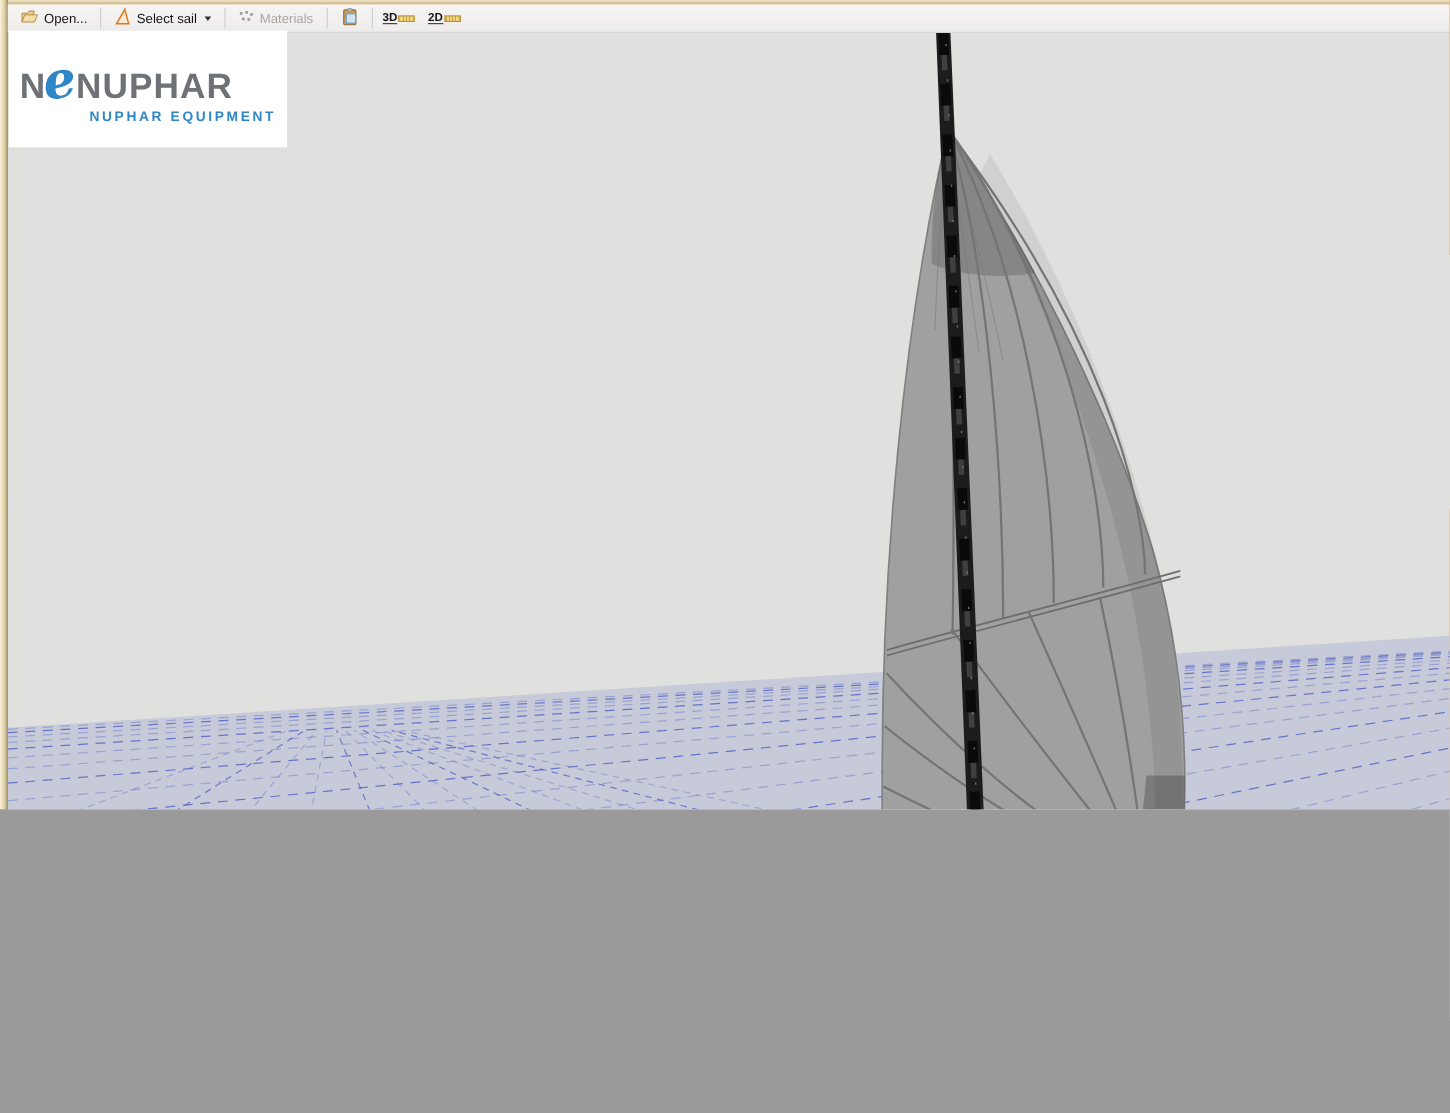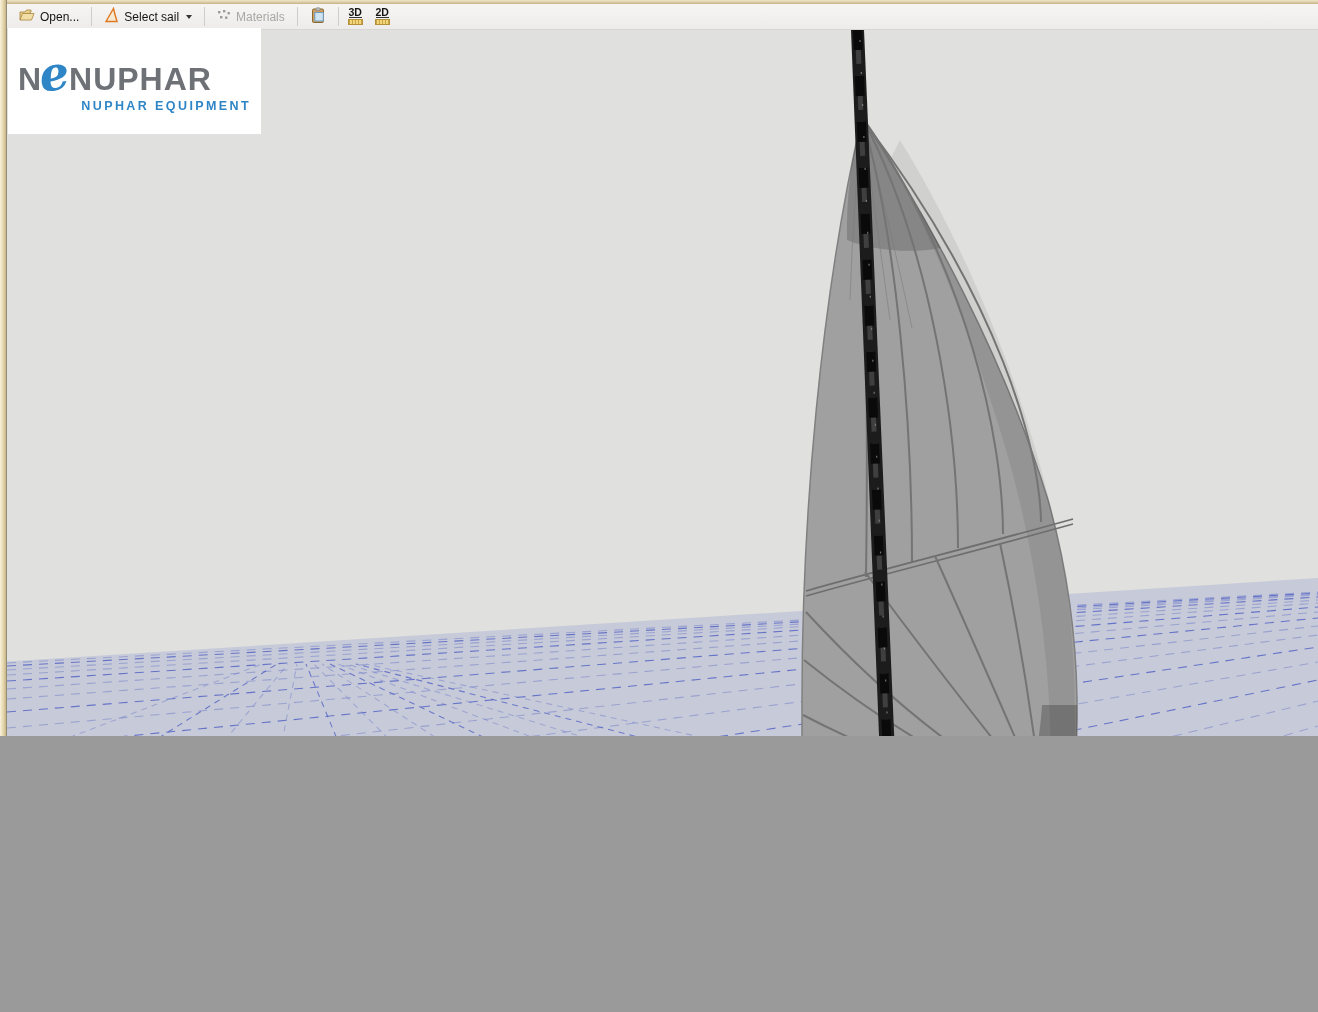--- a/index.html
+++ b/index.html
@@ -18,21 +18,21 @@
            border-bottom:1px solid #d8d6d2;
            display:flex;align-items:center;padding:0 3px;
            font-size:12px;color:#141414;}
   .tb-btn{appearance:none;display:flex;align-items:center;gap:5px;height:21px;
           padding:0 8px;background:transparent;border:1px solid transparent;
           font-family:inherit;font-size:12px;color:inherit;cursor:pointer;}
   .tb-btn.disabled{color:#a9a7a2;cursor:default;}
   .tb-sep{width:1px;height:19px;background:#cfcdc8;margin:0 3px;flex:none;}
   .caret{width:0;height:0;border-left:3.5px solid transparent;border-right:3.5px solid transparent;
          border-top:4px solid #333;margin-left:2px;}
-  .ruler-btn{flex-direction:column;gap:1px;padding:0 5px;}
+  .ruler-btn{flex-direction:row;gap:1px;padding:0 5px;}
   .ruler-label{font-size:10.5px;font-weight:bold;line-height:10px;border-bottom:1px solid #333;}
   .ruler-glyph{width:15px;height:6px;background:#f2d779;border:1px solid #b3903c;box-sizing:border-box;
                background-image:repeating-linear-gradient(90deg,#c9a24a 0 1px,rgba(0,0,0,0) 1px 3px);}
 
   
   .logo{position:absolute;top:28px;left:8px;width:253px;height:106px;background:#ffffff;z-index:7;
         display:flex;flex-direction:column;justify-content:center;padding:0 10px;box-sizing:border-box;}
   .brand{display:flex;align-items:baseline;justify-content:flex-start;
          color:#6e7277;font-weight:bold;font-size:32px;letter-spacing:1px;line-height:1;white-space:nowrap;}
   .brand .e-swoosh{color:#2f86c6;font-family:"DejaVu Serif",serif;font-style:italic;

